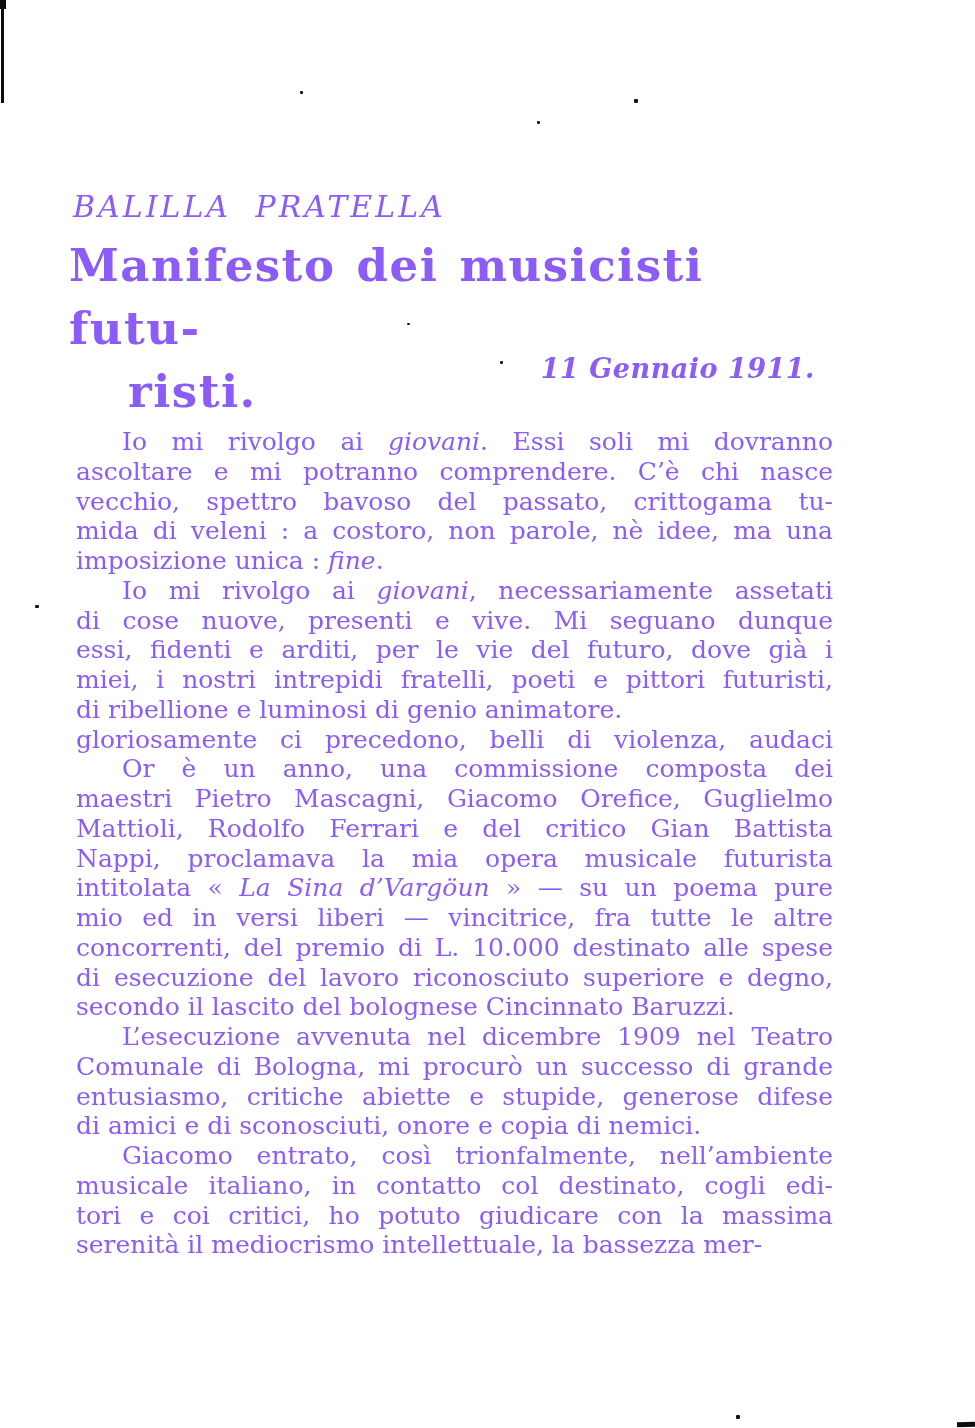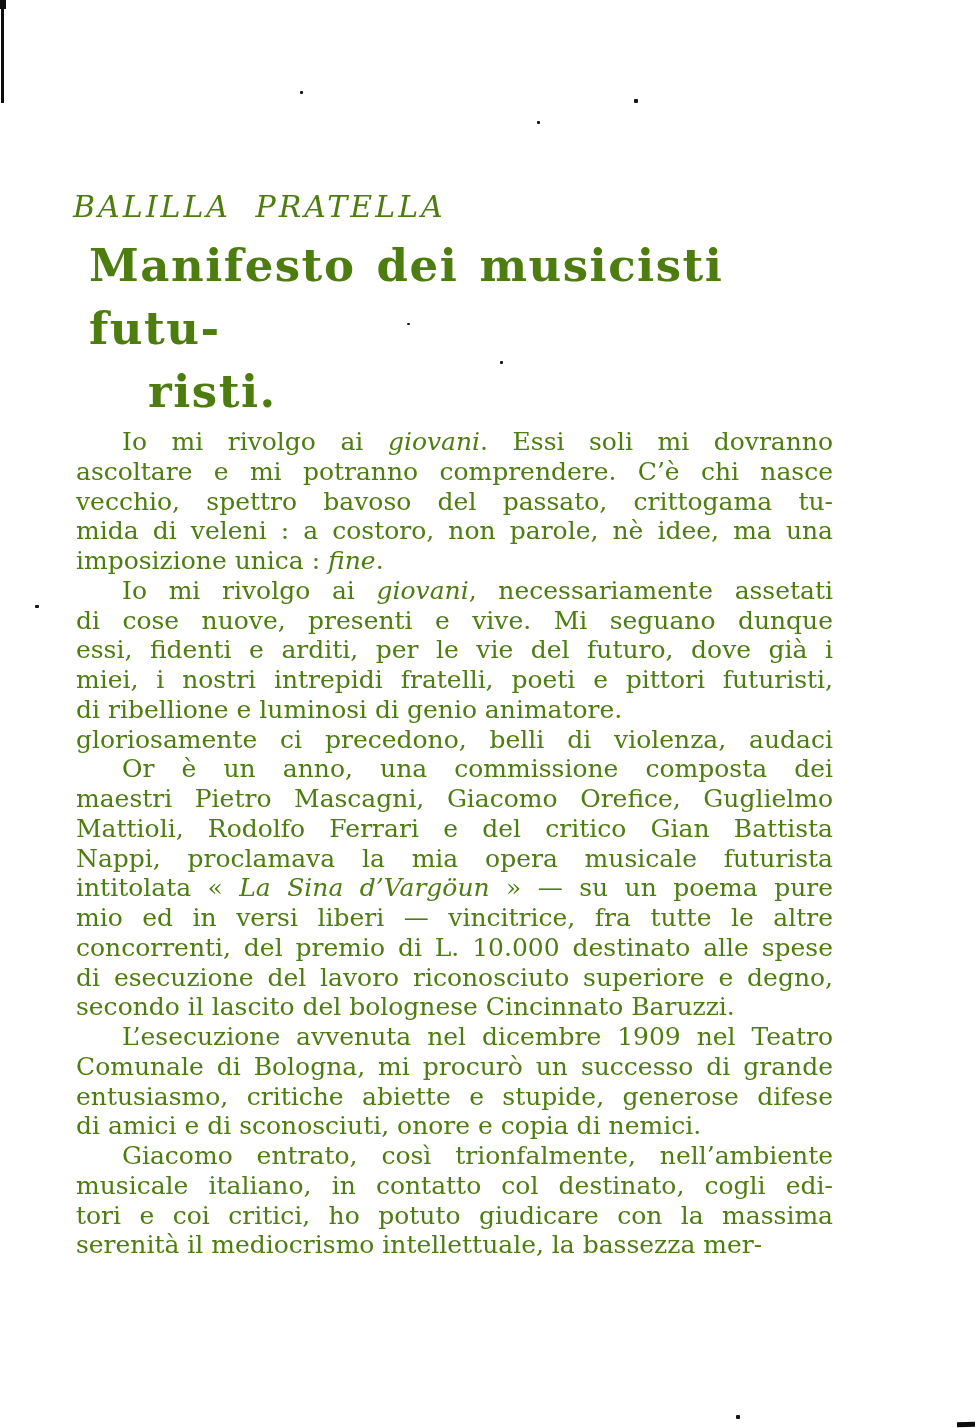--- a/index.html
+++ b/index.html
@@ -1,20 +1,20 @@
 <!DOCTYPE html>
 <html><head>
 <meta charset="utf-8">
 <style>
   html,body{margin:0;padding:0;background:#e8e8e8;}
   .page{
     position:relative;
     width:975px;height:1428px;
     background:#ffffff;
-    color:#4d7c0f;
+    color:#8b5cf6;
     font-family:"DejaVu Serif","Liberation Serif",serif;
     overflow:hidden;
   }
   
   .edge-line{position:absolute;left:1px;top:0;width:3px;height:103px;background:#0d0d0d;}
   .edge-blob{position:absolute;left:0;top:0;width:6px;height:9px;background:#0d0d0d;}
   .speck{position:absolute;background:#151515;border-radius:1px;}
   .sp1{left:300px;top:91px;width:3px;height:3px;}
   .sp2{left:634px;top:99px;width:4px;height:4px;}
   .sp3{left:537px;top:121px;width:3px;height:3px;}
@@ -26,21 +26,21 @@
 
   
   .author{
     position:absolute;left:73px;top:190px;
     font-style:italic;font-size:30px;line-height:34px;
     letter-spacing:3px;word-spacing:12px;white-space:nowrap;
   }
   .title{
     position:absolute;left:69px;top:234px;width:780px;
     font-weight:700;font-size:45px;line-height:63px;
-    letter-spacing:1.5px;word-spacing:4px;margin-left:20px;
+    letter-spacing:1.5px;word-spacing:4px;
   }
   .title .t2{padding-left:59px;}
   .dateline{
     position:absolute;right:160px;top:353px;
     font-weight:700;font-style:italic;font-size:27px;line-height:32px;
     letter-spacing:.5px;white-space:nowrap;
   }
 
   
   .body-text{
@@ -73,20 +73,21 @@
   <div class="speck sp7"></div>
   <div class="corner-mark"></div>
 
   <div class="author">BALILLA PRATELLA</div>
 
   <div class="title">
     <div class="t1">Manifesto dei musicisti futu-</div>
     <div class="t2">risti.</div>
   </div>
 
+  <div class="dateline">11 Gennaio 1911.</div>
 
   <div class="body-text">
       <div class="para">
         <div class="line first"><span>Io mi rivolgo ai </span><span class="it">giovani</span><span>. Essi soli mi dovranno</span></div>
         <div class="line"><span>ascoltare e mi potranno comprendere. C’è chi nasce</span></div>
         <div class="line"><span>vecchio, spettro bavoso del passato, crittogama tu-</span></div>
         <div class="line"><span>mida di veleni : a costoro, non parole, nè idee, ma una</span></div>
         <div class="line last"><span>imposizione unica : </span><span class="it">fine</span><span>.</span></div>
       </div>
       <div class="para">

